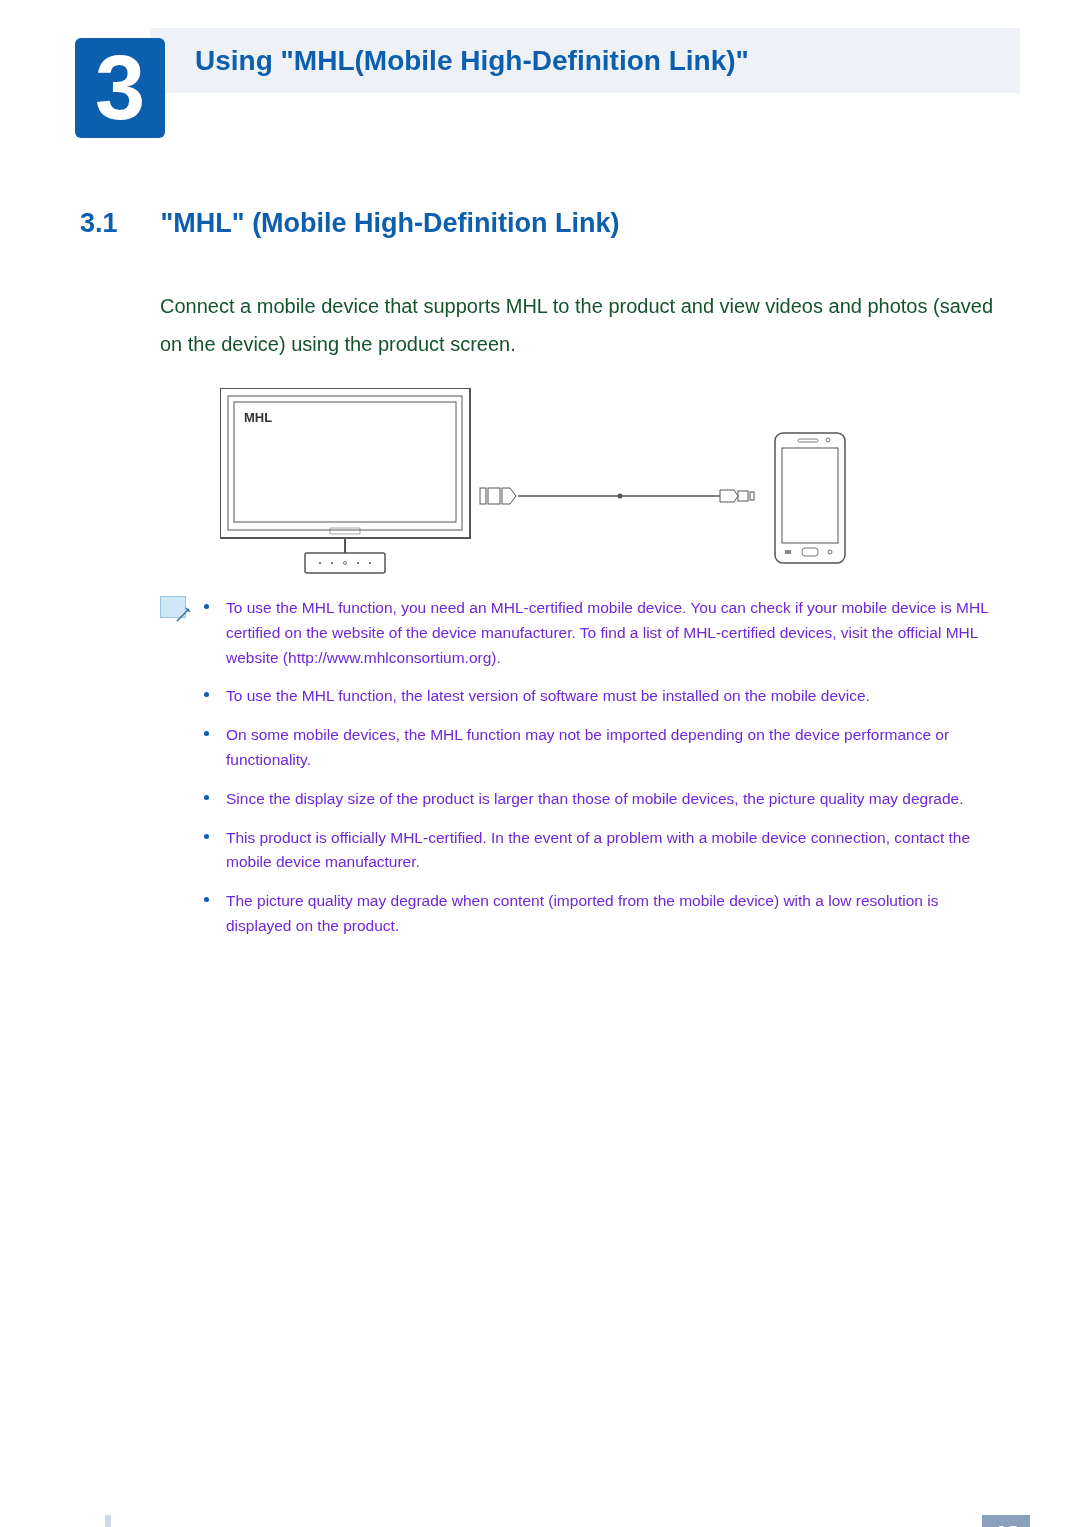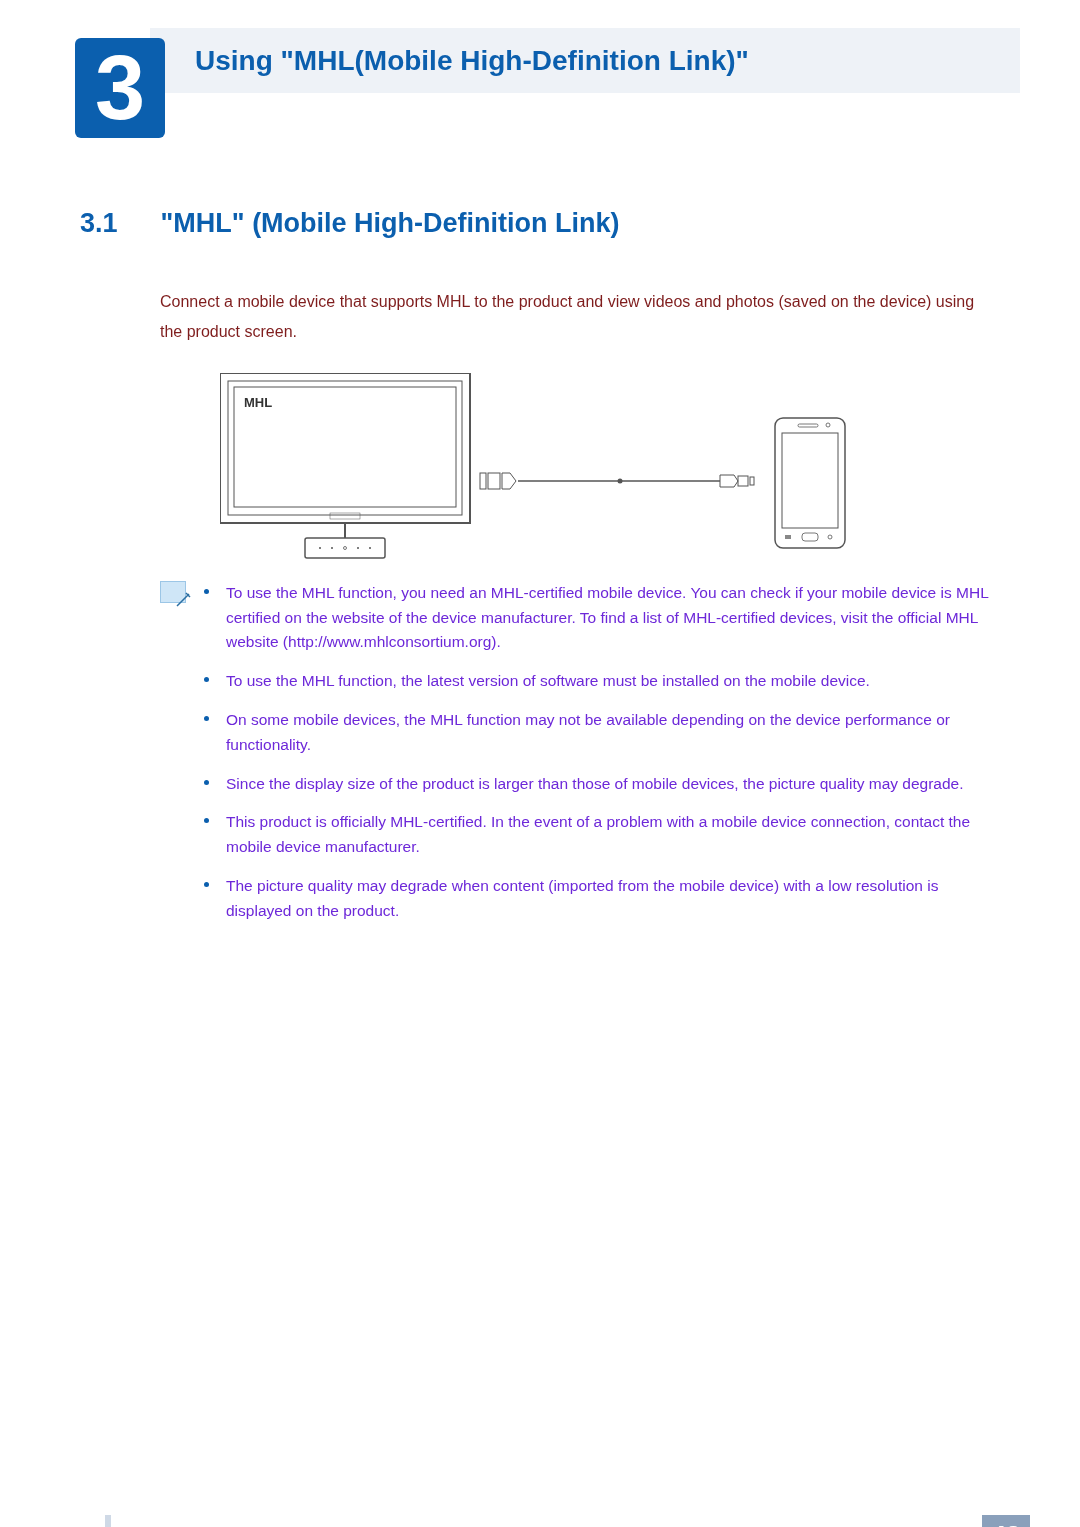--- a/index.html
+++ b/index.html
@@ -11,21 +11,21 @@
   .chapter-badge { position: absolute; left: 75px; top: 10px; width: 90px; height: 100px; background: #0b5fae; border-radius: 6px; display:flex; align-items:center; justify-content:center; }
   .chapter-badge .num { font-size: 90px; font-weight: bold; color: #ffffff; font-family: Arial, sans-serif; line-height: 1; }
   .chapter-title { font-size: 28px; font-weight: bold; color: #0b5fae; margin-left: 45px; }
 
   
   .section { margin-top: 115px; padding-left: 80px; padding-right: 80px; }
   .section-heading { display: flex; align-items: baseline; gap: 43px; }
   .section-num { font-size: 27px; font-weight: bold; color: #0b5fae; }
   .section-title { font-size: 27px; font-weight: bold; color: #0b5fae; }
 
-  .intro { margin-top: 48px; margin-left: 80px; font-size: 16px; line-height: 1.9; color: #7f1d1d; }
+  .intro { margin-top: 48px; margin-left: 80px; font-size: 20px; line-height: 1.9; color: #14532d; }
 
   
   .diagram { margin-top: 25px; margin-left: 140px; width: 640px; height: 190px; position: relative; }
 
   
   .notes-wrap { margin-top: 18px; margin-left: 80px; display:flex; gap: 18px; }
   .note-icon { width: 26px; height: 22px; background: #cfe6f7; border:1px solid #9cc6e6; position:relative; flex-shrink:0; }
   .note-icon svg { position:absolute; right:-6px; bottom:-6px; }
   ul.notes { list-style: none; flex:1; padding-right: 10px; }
   ul.notes li { position: relative; padding-left: 22px; font-size: 15.5px; line-height: 1.6; color: #6d28d9; margin-bottom: 14px; }
@@ -103,21 +103,21 @@
 
     <div class="notes-wrap">
       <div class="note-icon">
         <svg width="16" height="16" viewBox="0 0 16 16">
             <path d="M2 14 L14 2 M11 1 L15 5" stroke="#2b6fa3" stroke-width="1.5" fill="none"></path>
           </svg>
       </div>
       <ul class="notes">
         <li>To use the MHL function, you need an MHL-certified mobile device. You can check if your mobile device is MHL certified on the website of the device manufacturer. To find a list of MHL-certified devices, visit the official MHL website (http://www.mhlconsortium.org).</li>
         <li>To use the MHL function, the latest version of software must be installed on the mobile device.</li>
-        <li>On some mobile devices, the MHL function may not be available depending on the device performance or functionality.</li>
+        <li>On some mobile devices, the MHL function may not be imported depending on the device performance or functionality.</li>
         <li>Since the display size of the product is larger than those of mobile devices, the picture quality may degrade.</li>
         <li>This product is officially MHL-certified. In the event of a problem with a mobile device connection, contact the mobile device manufacturer.</li>
         <li>The picture quality may degrade when content (imported from the mobile device) with a low resolution is displayed on the product.</li>
       </ul>
     </div>
   </div>
 
   <div class="footer">
     <div class="footer-bar"></div>
     <div class="footer-right">

